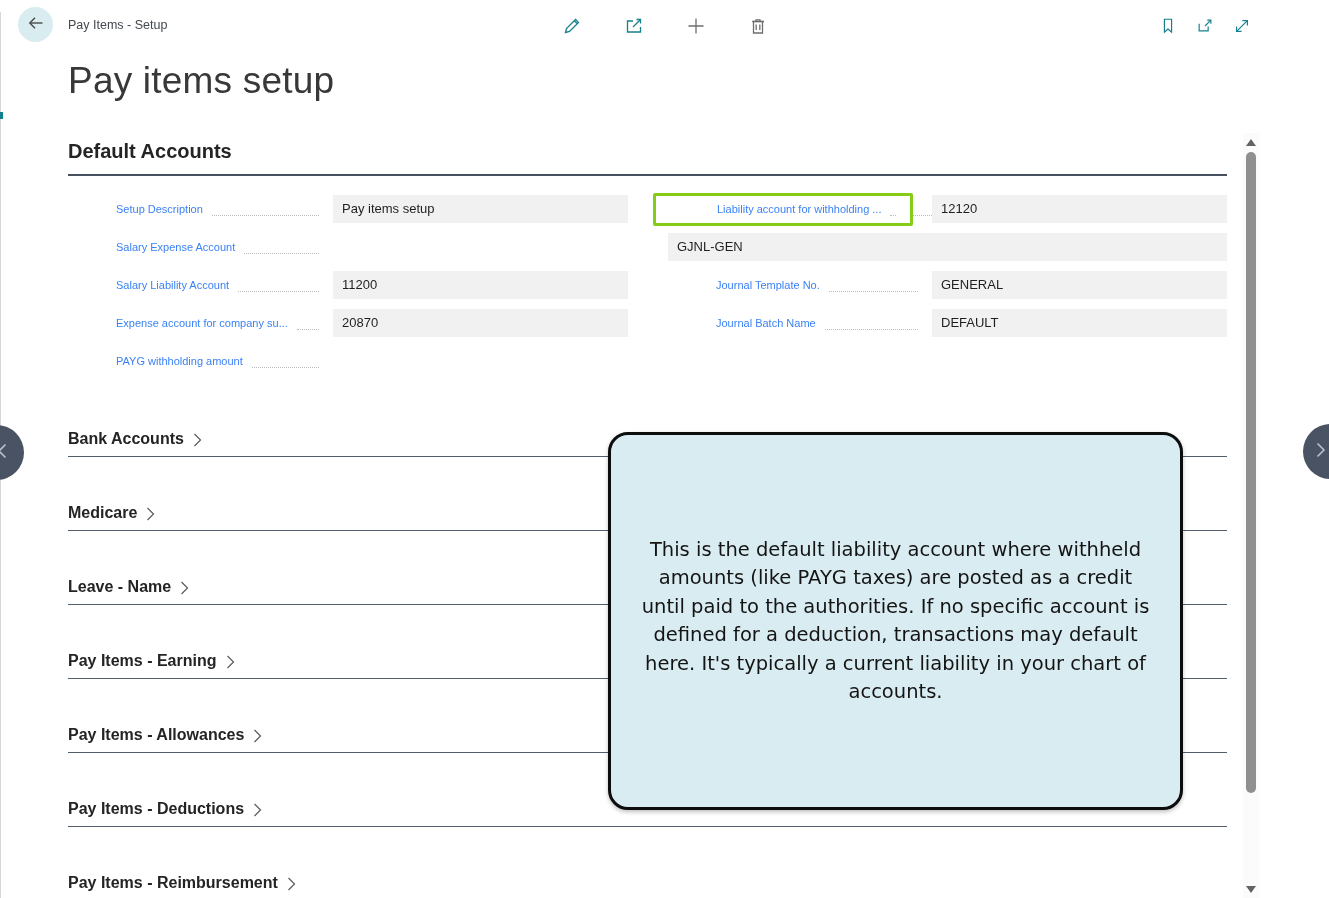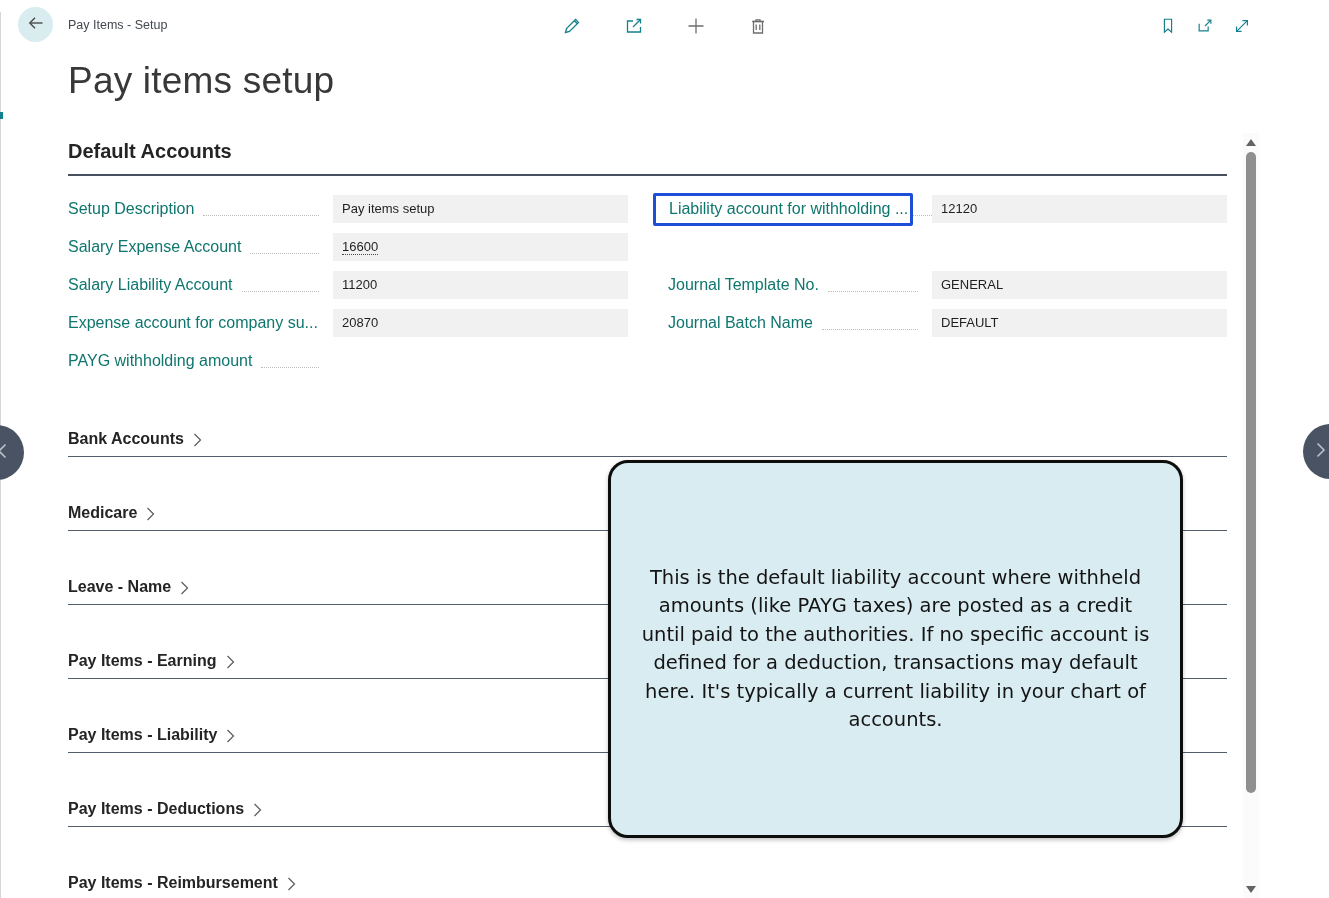--- a/index.html
+++ b/index.html
@@ -28,40 +28,40 @@
                    padding:6px 0 13px 0; border-bottom:2px solid #46505e; cursor:pointer; }
   .form-columns { display:flex; gap:40px; margin-top:19px; }
   .fcol { flex:0 0 auto; }
   .fcol-left  { width:560px; }
   .fcol-right { width:559px; }
 
   .frow { display:flex; align-items:center; height:28px; margin-bottom:10px; }
   .label-cell { display:flex; align-items:center; flex:0 0 auto; height:100%; }
   .fcol-left  .label-cell { width:265px; }
   .fcol-right .label-cell { width:264px; }
-  .flabel { font-size:16px; color:#0f766e; white-space:nowrap; }
+  .flabel { font-size:11px; color:#3b82f6; white-space:nowrap;margin-left:48px; }
   .leader { flex:1; height:53%; border-bottom:1px dotted #bdbdbd; margin:0 14px 0 9px; }
   .fvalue { flex:1; height:28px; background:#f1f1f1; font-size:13px; color:#1f1f1f;
             line-height:28px; padding:0 9px; white-space:nowrap; cursor:text; }
   .fvalue .link-val { border-bottom:1px dotted #4a4a4a; }
 
   
   .label-cell.highlight { width:260px; margin-left:-15px; margin-right:0; padding-left:13px;
-                          border:3px solid #1d4ed8; border-radius:2px; height:33px; }
+                          border:3px solid #84cc16; border-radius:2px; height:33px; }
   .outer-leader { flex:0 0 19px; height:53%; border-bottom:1px dotted #bdbdbd; margin-right:0; }
 
   
   .sections { margin-top:44px; }
   .collapsed-section { display:flex; gap:9px; font-size:16px; font-weight:700;
                        color:#242424; line-height:20px; padding-bottom:7px;
                        border-bottom:1px solid #535d6b; margin-bottom:46px; cursor:pointer; }
   .collapsed-section .chev { display:flex; align-items:center; margin-top:2px; }
 
   
-  .callout { position:absolute; left:608px; top:460px; width:575px; height:378px;
+  .callout { position:absolute; left:608px; top:432px; width:575px; height:378px;
              background:#d9ecf1; border:3.5px solid #0d0d0d; border-radius:20px; z-index:6;
              display:flex; align-items:center; justify-content:center; padding:0 24px;
              box-shadow:0 2px 4px rgba(0,0,0,.25); }
   .callout p { font-size:19.5px; line-height:28.5px; color:#141414; text-align:center;
                font-family:"DejaVu Sans", sans-serif; }
 
   
   .scrollbar { position:absolute; left:1243px; top:133px; width:16px; height:765px; background:#fbfbfb; z-index:4; }
   .sb-up   { position:absolute; top:6px;  left:3px; width:0; height:0;
              border-left:5px solid transparent; border-right:5px solid transparent; border-bottom:7px solid #636363; cursor:pointer; }
@@ -156,21 +156,20 @@
             <span class="flabel">Setup Description</span>
             <span class="leader"></span>
           </div>
           <div class="fvalue">Pay items setup</div>
         </div>
         <div class="frow">
           <div class="label-cell">
             <span class="flabel">Salary Expense Account</span>
             <span class="leader"></span>
           </div>
-          <div class="fvalue"><span class="link-val">16600</span></div>
         </div>
         <div class="frow">
           <div class="label-cell">
             <span class="flabel">Salary Liability Account</span>
             <span class="leader"></span>
           </div>
           <div class="fvalue">11200</div>
         </div>
         <div class="frow">
           <div class="label-cell">
@@ -189,20 +188,21 @@
     <div class="fcol fcol-right">
         <div class="frow">
           <div class="label-cell highlight">
             <span class="flabel">Liability account for withholding ...</span>
             <span class="leader"></span>
           </div>
           <span class="outer-leader"></span>
           <div class="fvalue">12120</div>
         </div>
         <div class="frow">
+          <div class="fvalue">GJNL-GEN</div>
         </div>
         <div class="frow">
           <div class="label-cell">
             <span class="flabel">Journal Template No.</span>
             <span class="leader"></span>
           </div>
           <div class="fvalue">GENERAL</div>
         </div>
         <div class="frow">
           <div class="label-cell">
@@ -241,21 +241,21 @@
       </div>
       <div class="collapsed-section">
         <span>Pay Items - Earning</span>
         <span class="chev">
           <svg width="9" height="14" viewBox="0 0 8 14" fill="none" stroke="#5a5a5a" stroke-width="1.2">
             <path d="M1 1l6 6-6 6"></path>
           </svg>
         </span>
       </div>
       <div class="collapsed-section">
-        <span>Pay Items - Liability</span>
+        <span>Pay Items - Allowances</span>
         <span class="chev">
           <svg width="9" height="14" viewBox="0 0 8 14" fill="none" stroke="#5a5a5a" stroke-width="1.2">
             <path d="M1 1l6 6-6 6"></path>
           </svg>
         </span>
       </div>
       <div class="collapsed-section">
         <span>Pay Items - Deductions</span>
         <span class="chev">
           <svg width="9" height="14" viewBox="0 0 8 14" fill="none" stroke="#5a5a5a" stroke-width="1.2">

